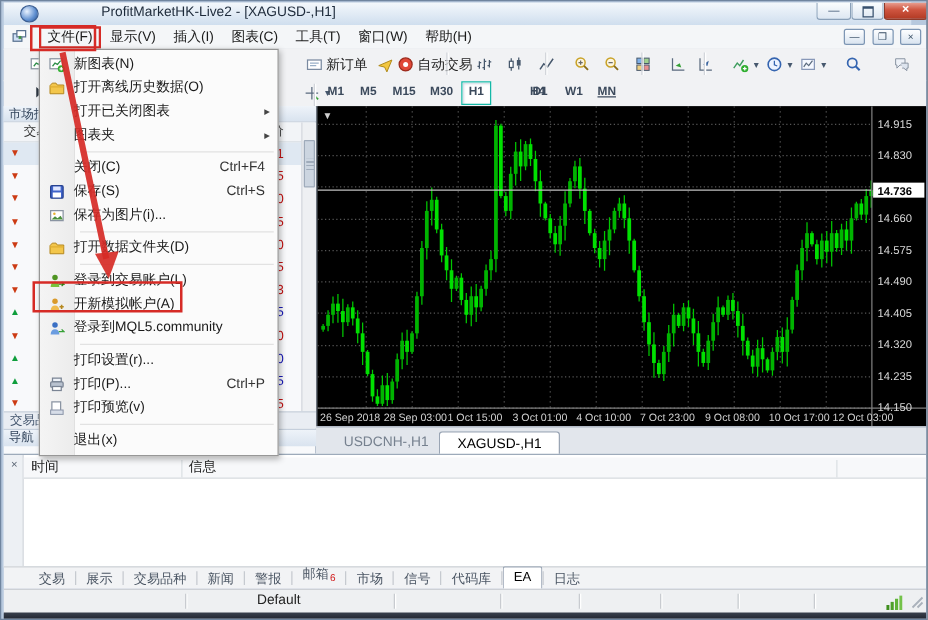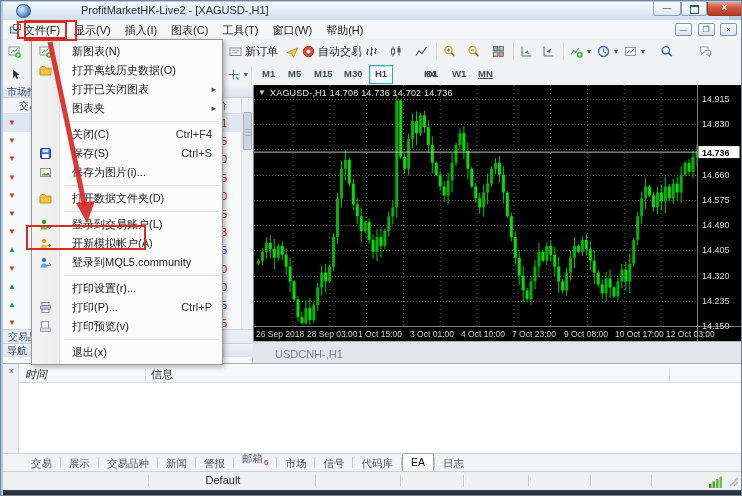--- a/index.html
+++ b/index.html
@@ -16,30 +16,30 @@
         background:linear-gradient(#fbfdfe,#dde7f2);border-radius:0 0 3px 3px;box-sizing:border-box;
         text-align:center;font-size:9px;line-height:12px;color:#37506e;}
   .wmin{left:650px;width:28px;}
   .wmax{left:678px;width:26px;}
   .wclose{left:704px;width:35px;background:linear-gradient(#e9a092,#cf5540 45%,#b23a24);color:#fff;
           font-size:10px;font-weight:bold;border-color:#8c3a2a;}
   .wmax i{display:inline-block;width:7px;height:6px;border:1px solid #37506e;border-top-width:2px;margin-top:3px;}
   
   .menubar{position:absolute;left:2px;top:19px;width:738px;height:19px;background:#f4f6f8;border-bottom:1px solid #d5dce4;}
   .sysicon{position:absolute;left:6px;top:3px;}
-  .mitems{position:absolute;left:14px;top:0;height:19px;white-space:nowrap;}
+  .mitems{position:absolute;left:28px;top:0;height:19px;white-space:nowrap;}
   .mitem{display:inline-block;padding:0 7px;font-size:11px;line-height:18px;color:#1a1a1a;}
   .mitem.hl{box-shadow:inset 0 0 0 2px #d62b26;}
   .childctl{position:absolute;right:4px;top:3px;}
   .cbtn{display:inline-block;width:17px;height:13px;margin-left:1px;border:1px solid #7d96b4;border-radius:2px;
         background:linear-gradient(#fdfeff,#d9e4f0);font-size:8px;line-height:11px;text-align:center;color:#3a5066;vertical-align:top;box-sizing:border-box;}
   
   .toolbar1{position:absolute;left:2px;top:38px;width:738px;height:25px;background:#f1f2f4;border-bottom:1px solid #dadde0;}
   .toolbar2{position:absolute;left:2px;top:63px;width:738px;height:21px;background:#f1f2f4;border-bottom:1px solid #c8ccd2;}
-  .tbtn{position:absolute;top:3px;height:18px;display:flex;align-items:center;gap:3px;padding:0 2px;font-size:11px;color:#222;}
+  .tbtn{position:absolute;top:3px;height:18px;display:flex;align-items:center;gap:3px;padding:0 18px;font-size:11px;color:#222;}
   .vsep{position:absolute;top:3px;width:1px;height:18px;background:#d2d5da;box-shadow:1px 0 0 #fff;}
   .icon{display:inline-block;width:13px;height:13px;line-height:0;}
   .dd{font-size:8px;color:#46586e;margin-left:1px;}
   .tf{position:absolute;top:1px;height:17px;padding:0 5px;font-size:9.5px;font-weight:bold;color:#3c4a5c;line-height:17px;}
   .tf.active{background:#fff;border:1px solid #14b8a6;box-shadow:inset 1px 1px 2px #c9d2de;line-height:15px;}
   
   .main{position:absolute;left:2px;top:84px;width:738px;height:278px;background:#e8eef7;}
   .mw{position:absolute;left:0;top:0;width:250px;height:278px;background:#f8f9fb;border-right:1px solid #b8c2cf;box-sizing:border-box;}
   .mw-title{position:absolute;left:0;top:0;width:250px;height:13px;background:linear-gradient(#eef3f9,#d9e3ef);
             font-size:10px;color:#33455c;padding-left:4px;line-height:13px;box-sizing:border-box;border-bottom:1px solid #c5cfdc;}
@@ -68,42 +68,42 @@
   .chart-caret{position:absolute;left:4px;top:3px;font-size:8px;color:#cfcfcf;}
   .chart-tabs{position:absolute;left:250px;top:256px;width:488px;height:22px;background:#e2e6ec;border-top:1px solid #aab3c0;box-sizing:border-box;}
   .ctab{position:absolute;top:3px;height:18px;padding:0 14px;font-size:11px;line-height:18px;color:#76818f;}
   .ctab.active{background:#fff;border:1px solid #9aa5b4;border-bottom:none;border-radius:3px 3px 0 0;color:#000;}
   
   .terminal{position:absolute;left:2px;top:362px;width:738px;height:90px;background:#fff;border-top:1px solid #9daaba;box-sizing:border-box;}
   .t-strip{position:absolute;left:0;top:0;width:16px;height:90px;background:#edf0f4;border-right:1px solid #d5d9de;box-sizing:border-box;}
   .t-close{position:absolute;left:3px;top:2px;width:11px;height:11px;font-size:9px;line-height:11px;text-align:center;color:#55606e;}
   .t-side{position:absolute;left:1px;bottom:2px;writing-mode:vertical-rl;font-size:9px;color:#68727e;letter-spacing:1px;}
   .t-head{position:absolute;left:16px;top:2px;right:0;height:16px;background:#f7f8fa;border-bottom:1px solid #d8dbdf;}
-  .t-head .h1{position:absolute;left:6px;font-size:11px;color:#222;line-height:16px;font-style:italic;}
+  .t-head .h1{position:absolute;left:6px;font-size:11px;color:#222;line-height:16px;}
   .t-head .h2{position:absolute;left:132px;font-size:11px;color:#222;line-height:16px;}
   .t-div{position:absolute;top:2px;width:1px;height:14px;background:#dcdfe3;}
   
   .btabs{position:absolute;left:2px;top:452px;width:738px;height:18px;background:#f2f3f5;border-top:1px solid #cfd3d8;
          display:flex;align-items:flex-end;padding-left:20px;box-sizing:border-box;}
   .btab{font-size:10.5px;color:#4a5563;padding:0 8px;line-height:16px;white-space:nowrap;}
   .btab.active{background:#fff;border:1px solid #9aa5b4;border-bottom:none;border-radius:2px 2px 0 0;color:#000;line-height:17px;}
   .bdiv{width:1px;height:11px;background:#c6cad0;margin-bottom:3px;}
   .badge{color:#d01818;font-size:8px;vertical-align:sub;margin-left:1px;}
   
   .statusbar{position:absolute;left:2px;top:470px;width:738px;height:19px;background:#eef0f2;border-top:1px solid #cdd0d5;}
   .st-default{position:absolute;left:145px;top:2px;width:150px;text-align:center;font-size:11px;color:#222;}
   .st-div{position:absolute;top:3px;width:1px;height:12px;background:#c8cbd0;box-shadow:1px 0 0 #fff;}
   .st-conn{position:absolute;left:706px;top:3px;}
   .st-grip{position:absolute;left:724px;top:3px;}
   .bottomframe{position:absolute;left:2px;top:489px;width:738px;height:5px;background:linear-gradient(#39404d,#232833);}
   
   .popup{position:absolute;left:30px;top:38px;width:192px;background:#fbfbfb;border:1px solid #979797;
          box-shadow:2px 2px 5px rgba(0,0,0,.3);z-index:50;padding:2px 0;box-sizing:border-box;}
   .popup:before{content:"";position:absolute;left:0;top:0;bottom:0;width:27px;background:linear-gradient(90deg,#f4f4f4,#ececec);border-right:1px solid #e0e0e0;}
-  .fitem{position:relative;height:19px;padding-left:40px;font-size:11px;line-height:19px;color:#1a1a1a;white-space:nowrap;}
+  .fitem{position:relative;height:19px;padding-left:27px;font-size:11px;line-height:19px;color:#1a1a1a;white-space:nowrap;}
   .fitem .icon{position:absolute;left:7px;top:3px;}
   .fitem .sc{position:absolute;right:10px;color:#333;}
   .fitem .sm{position:absolute;right:6px;font-size:9px;color:#444;}
   .msep{height:7px;position:relative;}
   .msep:after{content:"";position:absolute;left:32px;right:3px;top:3px;border-top:1px solid #e2e2e2;}
   .red-box{position:absolute;border:2px solid #d62b26;z-index:60;pointer-events:none;}
   .red-arrow{position:absolute;z-index:61;pointer-events:none;}
   svg text{font-family:"Liberation Sans","DejaVu Sans",sans-serif;}
 </style>
 </head>
@@ -613,24 +613,24 @@
           <text x="53" y="252" fill="#d0d0d0" font-size="8.5">28 Sep 03:00</text>
           <text x="104" y="252" fill="#d0d0d0" font-size="8.5">1 Oct 15:00</text>
           <text x="156" y="252" fill="#d0d0d0" font-size="8.5">3 Oct 01:00</text>
           <text x="207" y="252" fill="#d0d0d0" font-size="8.5">4 Oct 10:00</text>
           <text x="258" y="252" fill="#d0d0d0" font-size="8.5">7 Oct 23:00</text>
           <text x="310" y="252" fill="#d0d0d0" font-size="8.5">9 Oct 08:00</text>
           <text x="361" y="252" fill="#d0d0d0" font-size="8.5">10 Oct 17:00</text>
           <text x="412" y="252" fill="#d0d0d0" font-size="8.5">12 Oct 03:00</text>
         </svg>
       <span class="chart-caret">▼</span>
-      <span class="chart-title">XAGUSD-,H1  14.708 14.736 14.702 14.736</span>
     </div>
     <div class="chart-tabs" id="chart-tabs">
         <span class="ctab" style="left: 8px;">USDCNH-,H1</span>
+        <span class="ctab active" style="left: 98px;">XAGUSD-,H1</span>
       </div>
   </div>
 
   <div class="terminal">
     <div class="t-strip">
       <span class="t-side">终端</span>
     </div>
     <span class="t-close" id="t-close">×</span>
     <div class="t-head">
       <span class="h1">时间</span>

